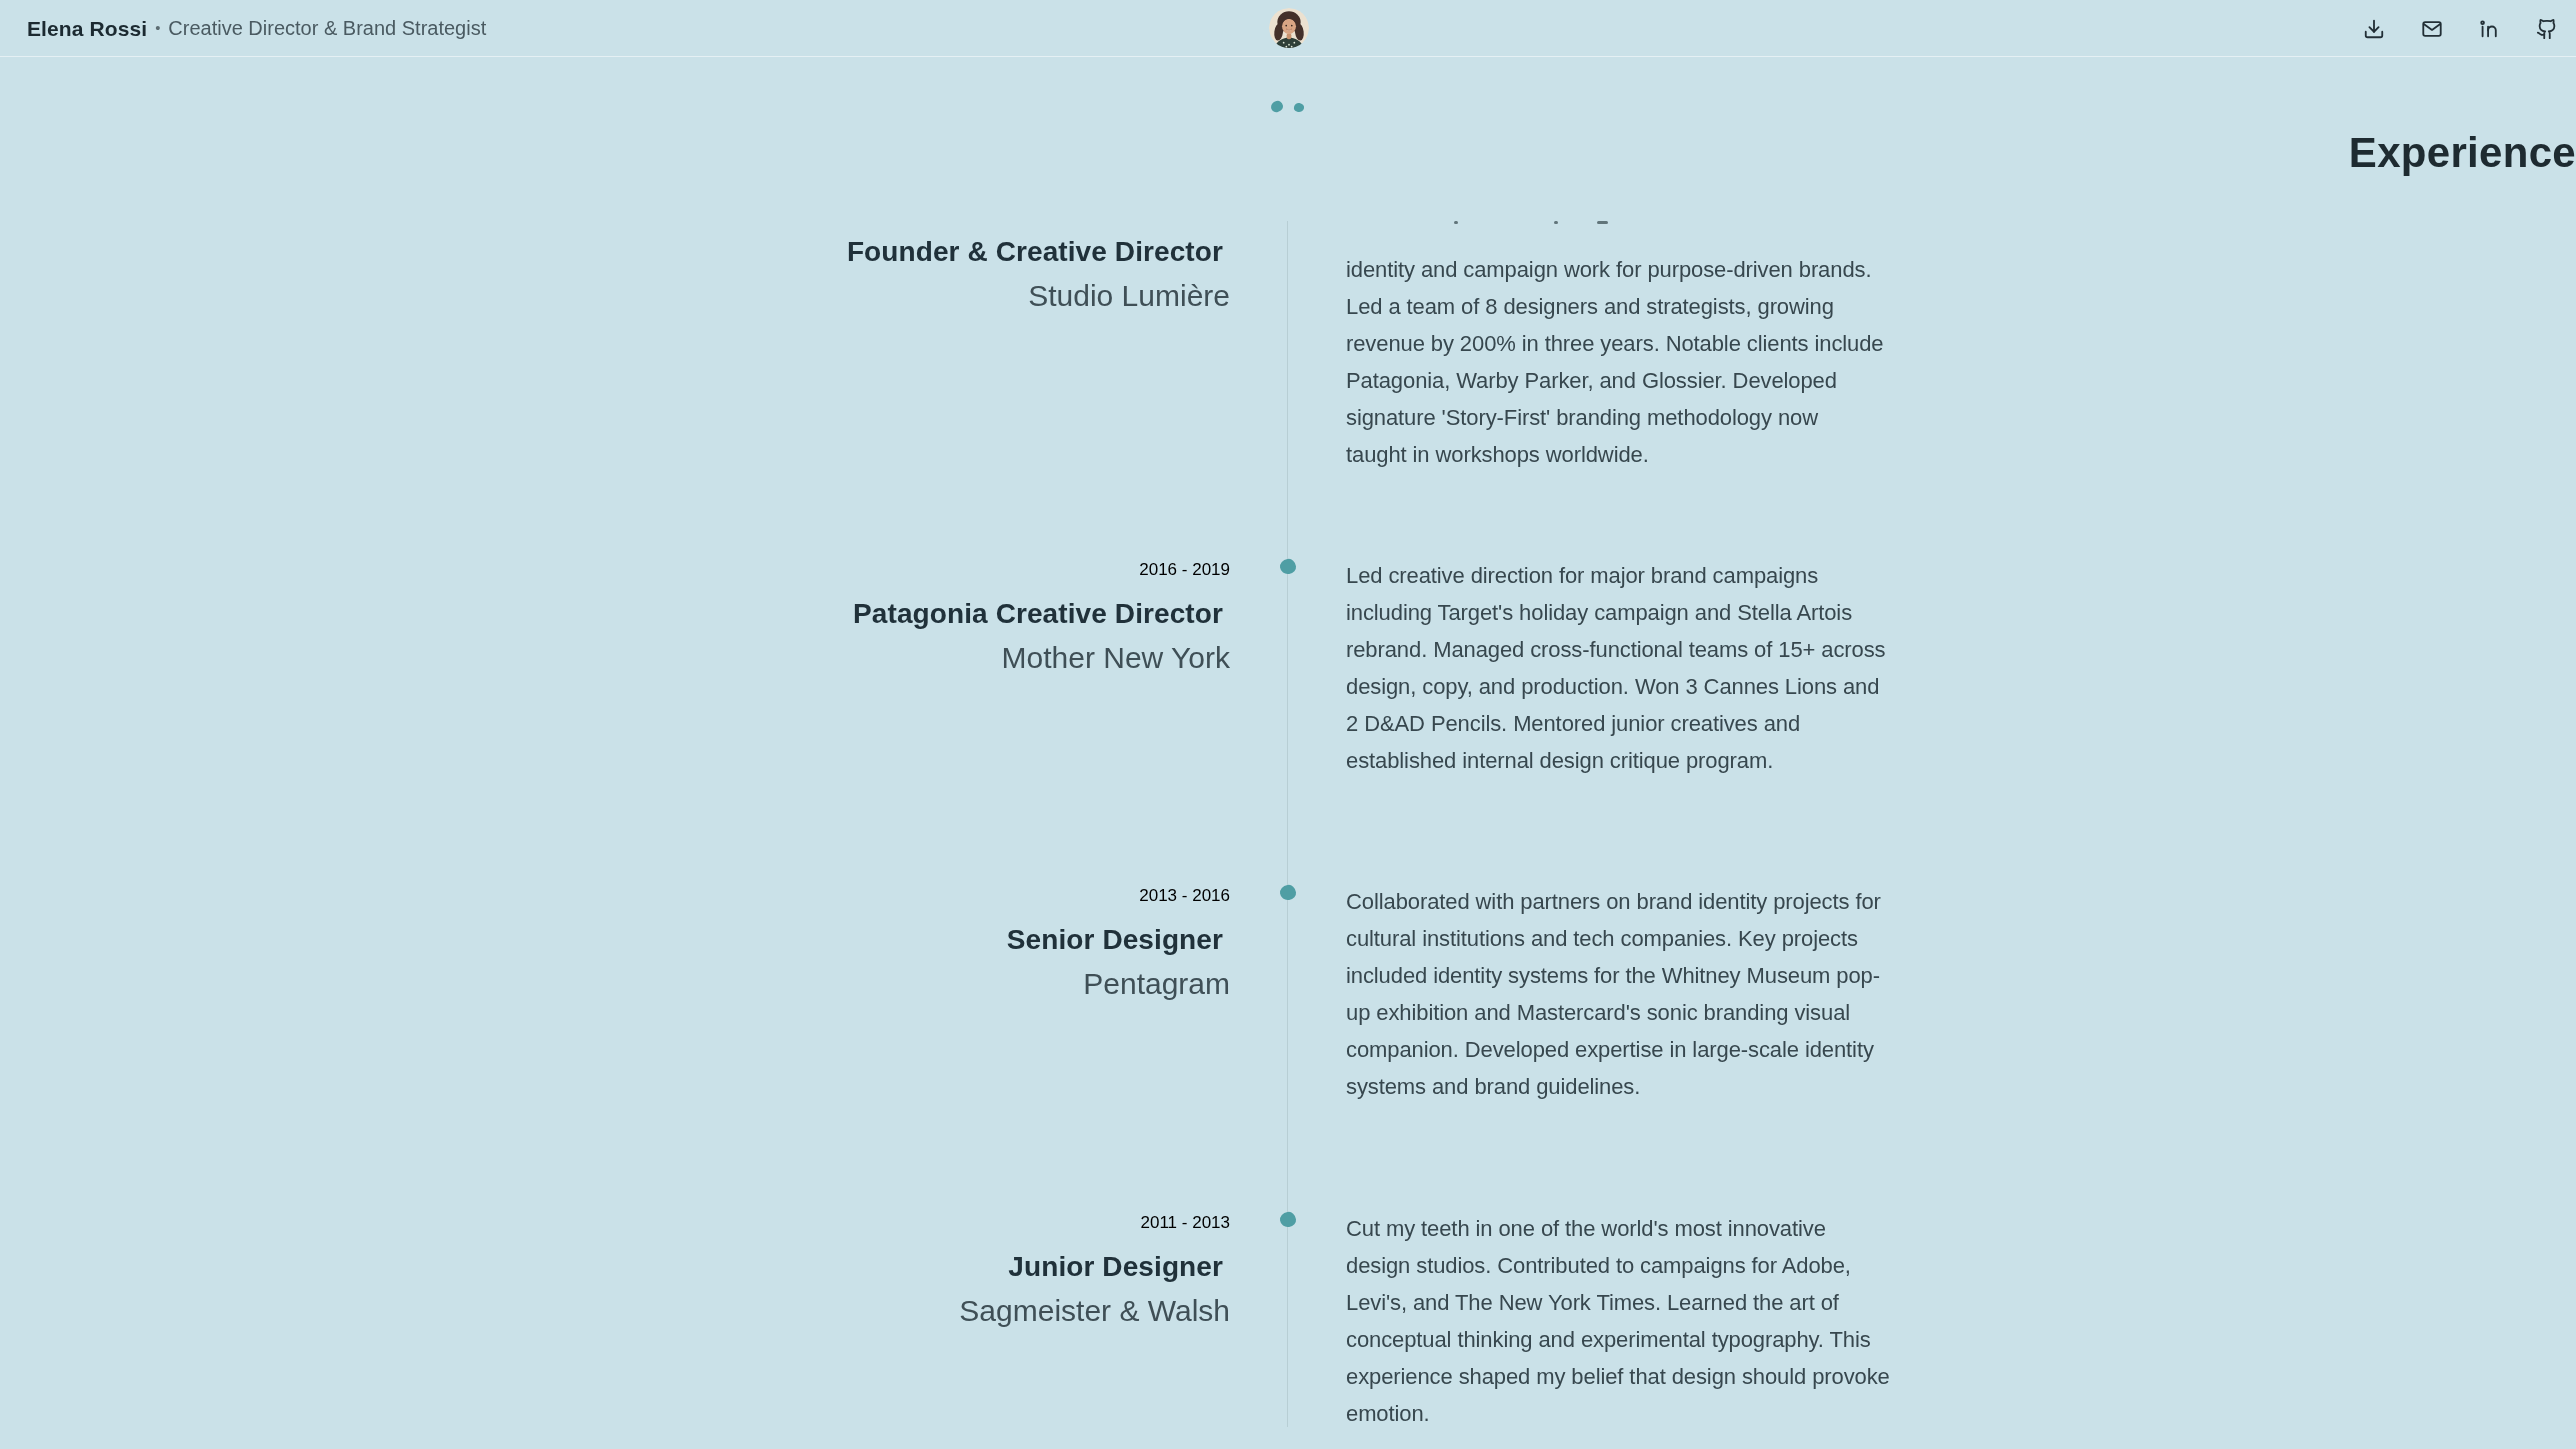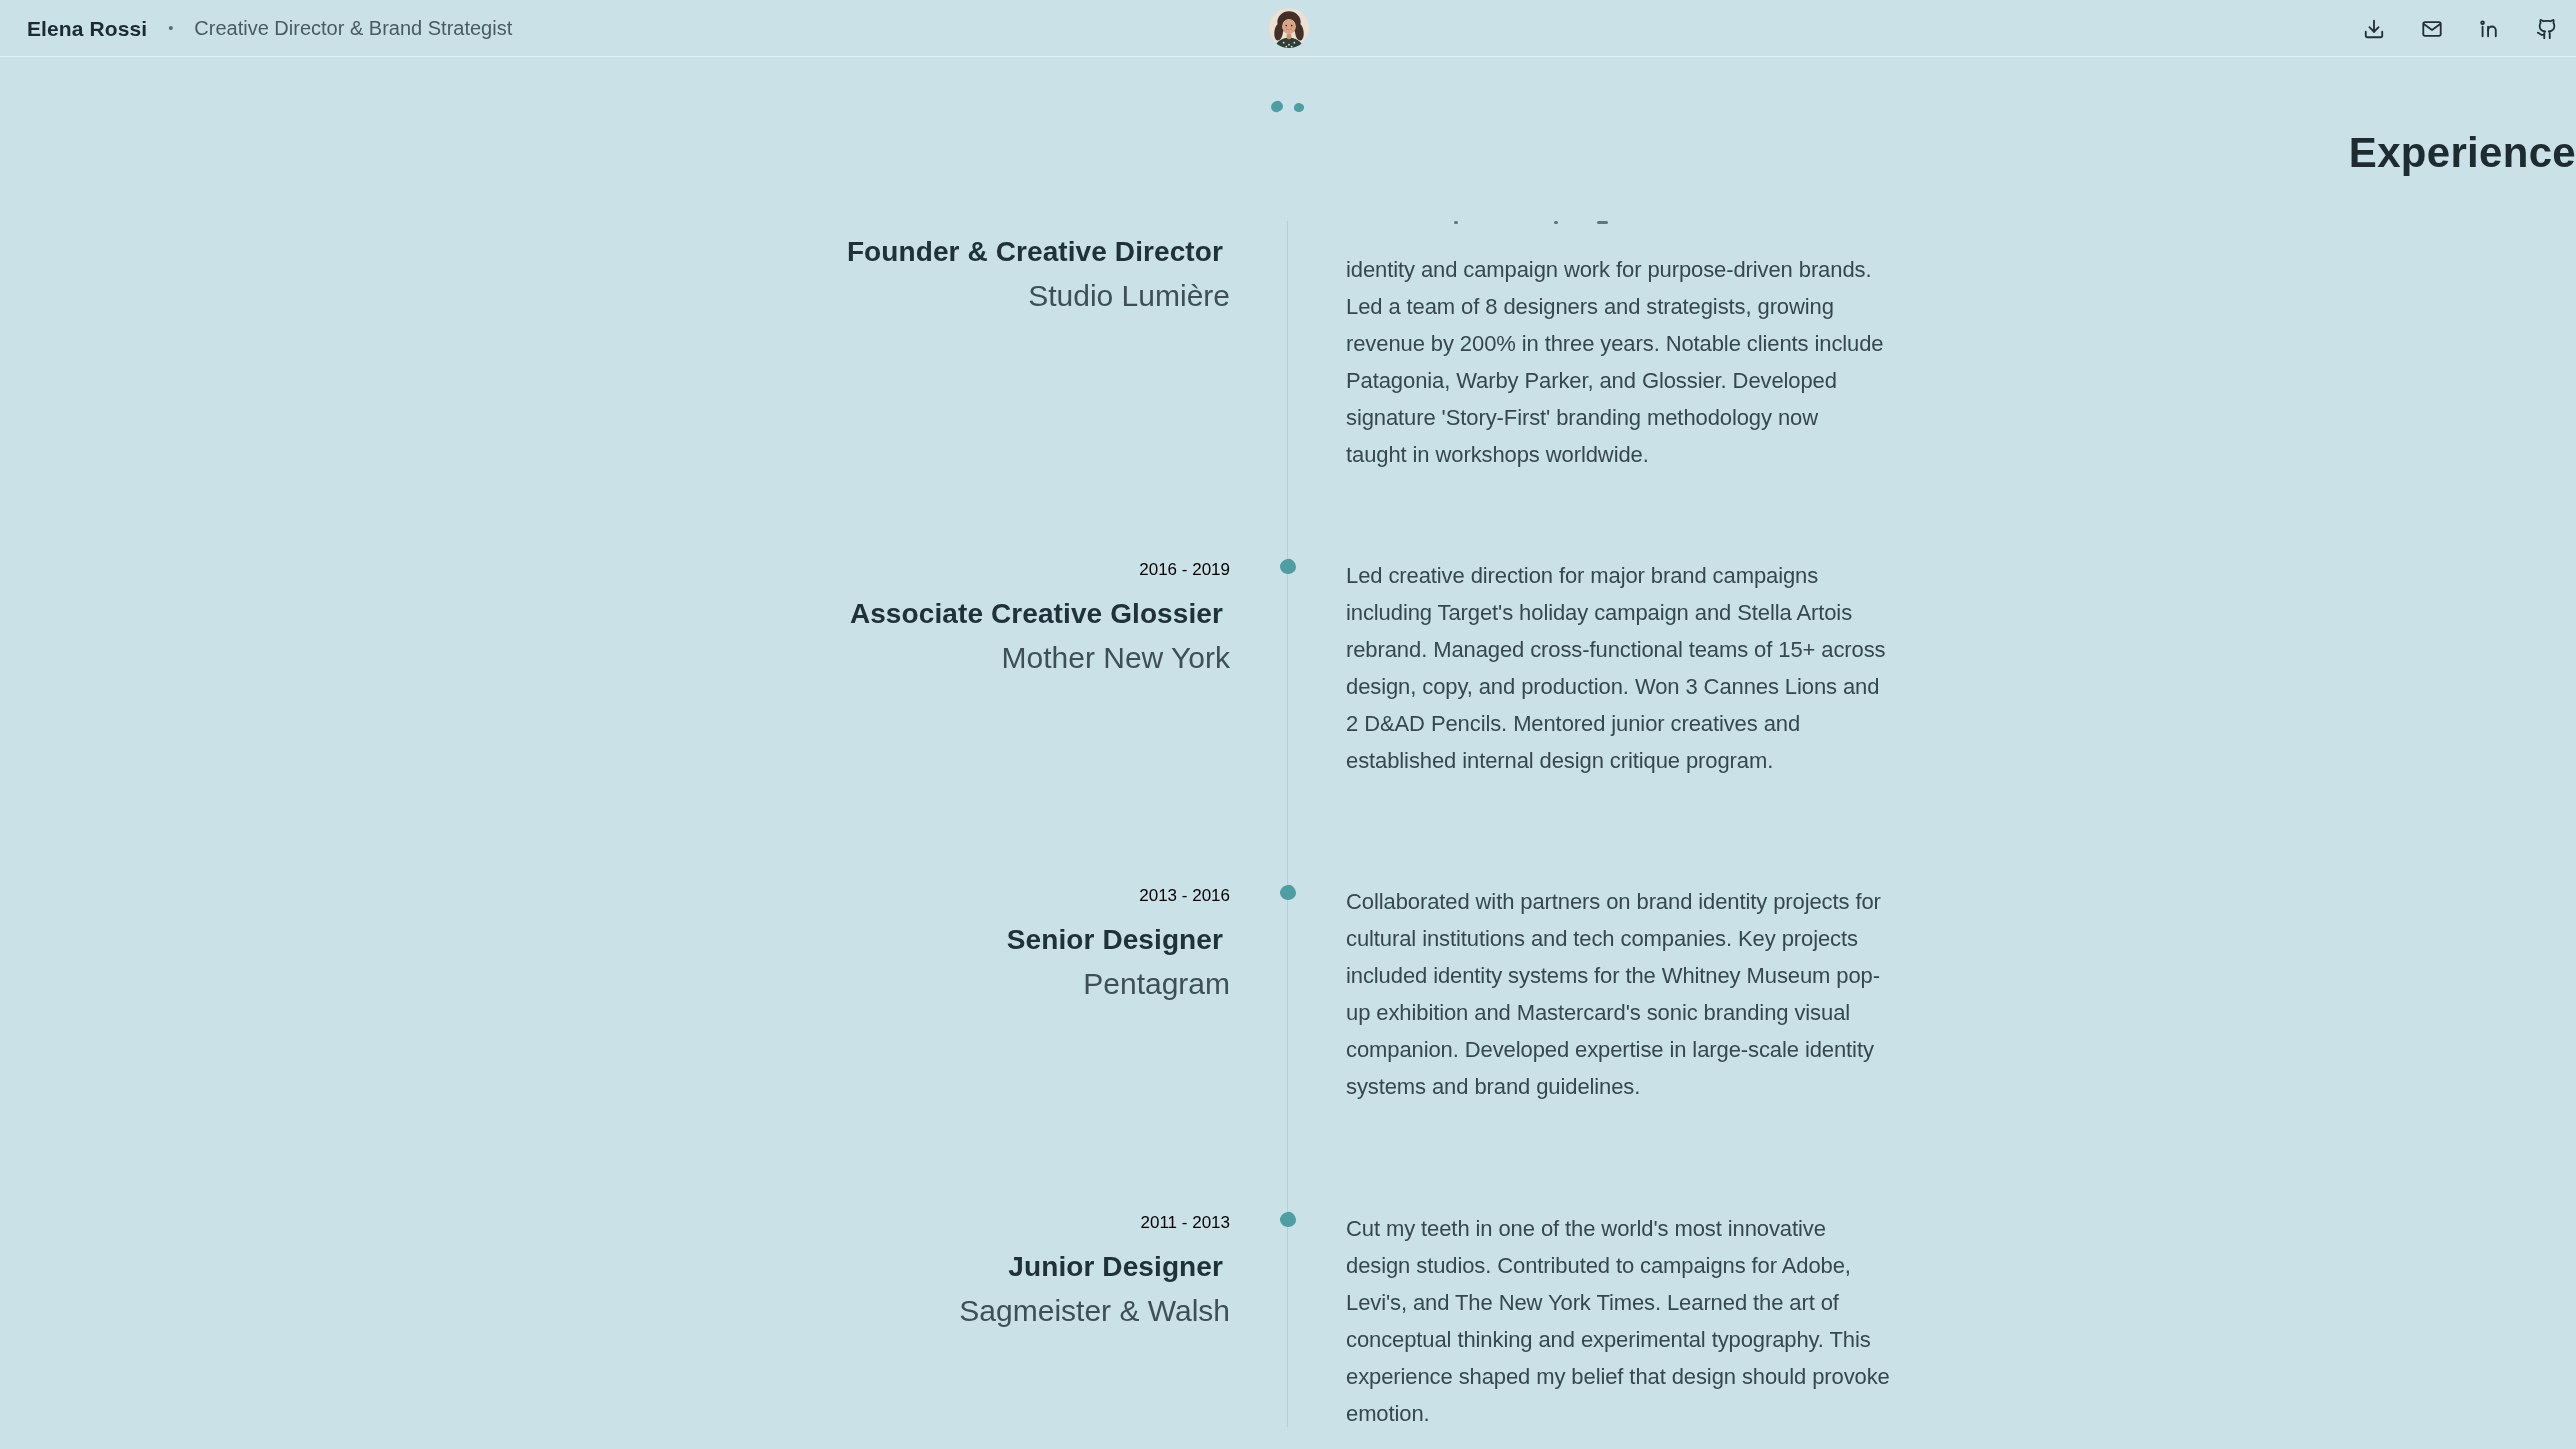--- a/index.html
+++ b/index.html
@@ -11,21 +11,21 @@
   }
   .page { position: relative; width: 2576px; height: 1449px; background: #cae1e8; }
 
   
   .header {
     position: absolute; top: 0; left: 0; right: 0; height: 57px;
     border-bottom: 1.3px solid rgba(255,255,255,0.5);
   }
   .header-left {
     position: absolute; left: 27px; top: 0; height: 57px;
-    display: flex; align-items: center; gap: 21px;
+    display: flex; align-items: center; gap: 8px;
   }
   .person-name { font-size: 21px; font-weight: 700; color: #1c2a31; letter-spacing: 0.1px; }
   .sep-dot { font-size: 14.8px; color: #5d6d73; line-height: 1; }
   .person-role { font-size: 20px; font-weight: 400; color: #4a5a61; }
 
   .avatar-wrap {
     position: absolute; left: 1269px; top: 8px; width: 40px; height: 40px;
     border-radius: 50%; overflow: hidden; cursor: pointer;
   }
 
@@ -183,21 +183,21 @@
 Led a team of 8 designers and strategists, growing
 revenue by 200% in three years. Notable clients include
 Patagonia, Warby Parker, and Glossier. Developed
 signature 'Story-First' branding methodology now
 taught in workshops worldwide.</p>
   </article>
 
   <article class="entry e2">
     <div class="meta">
       <div class="period">2016 - 2019</div>
-      <h3 class="role-title">Associate Creative Glossier</h3>
+      <h3 class="role-title">Patagonia Creative Director</h3>
       <div class="company">Mother New York</div>
     </div>
     <span class="t-dot"></span>
     <p class="desc">Led creative direction for major brand campaigns
 including Target's holiday campaign and Stella Artois
 rebrand. Managed cross-functional teams of 15+ across
 design, copy, and production. Won 3 Cannes Lions and
 2 D&amp;AD Pencils. Mentored junior creatives and
 established internal design critique program.</p>
   </article>

